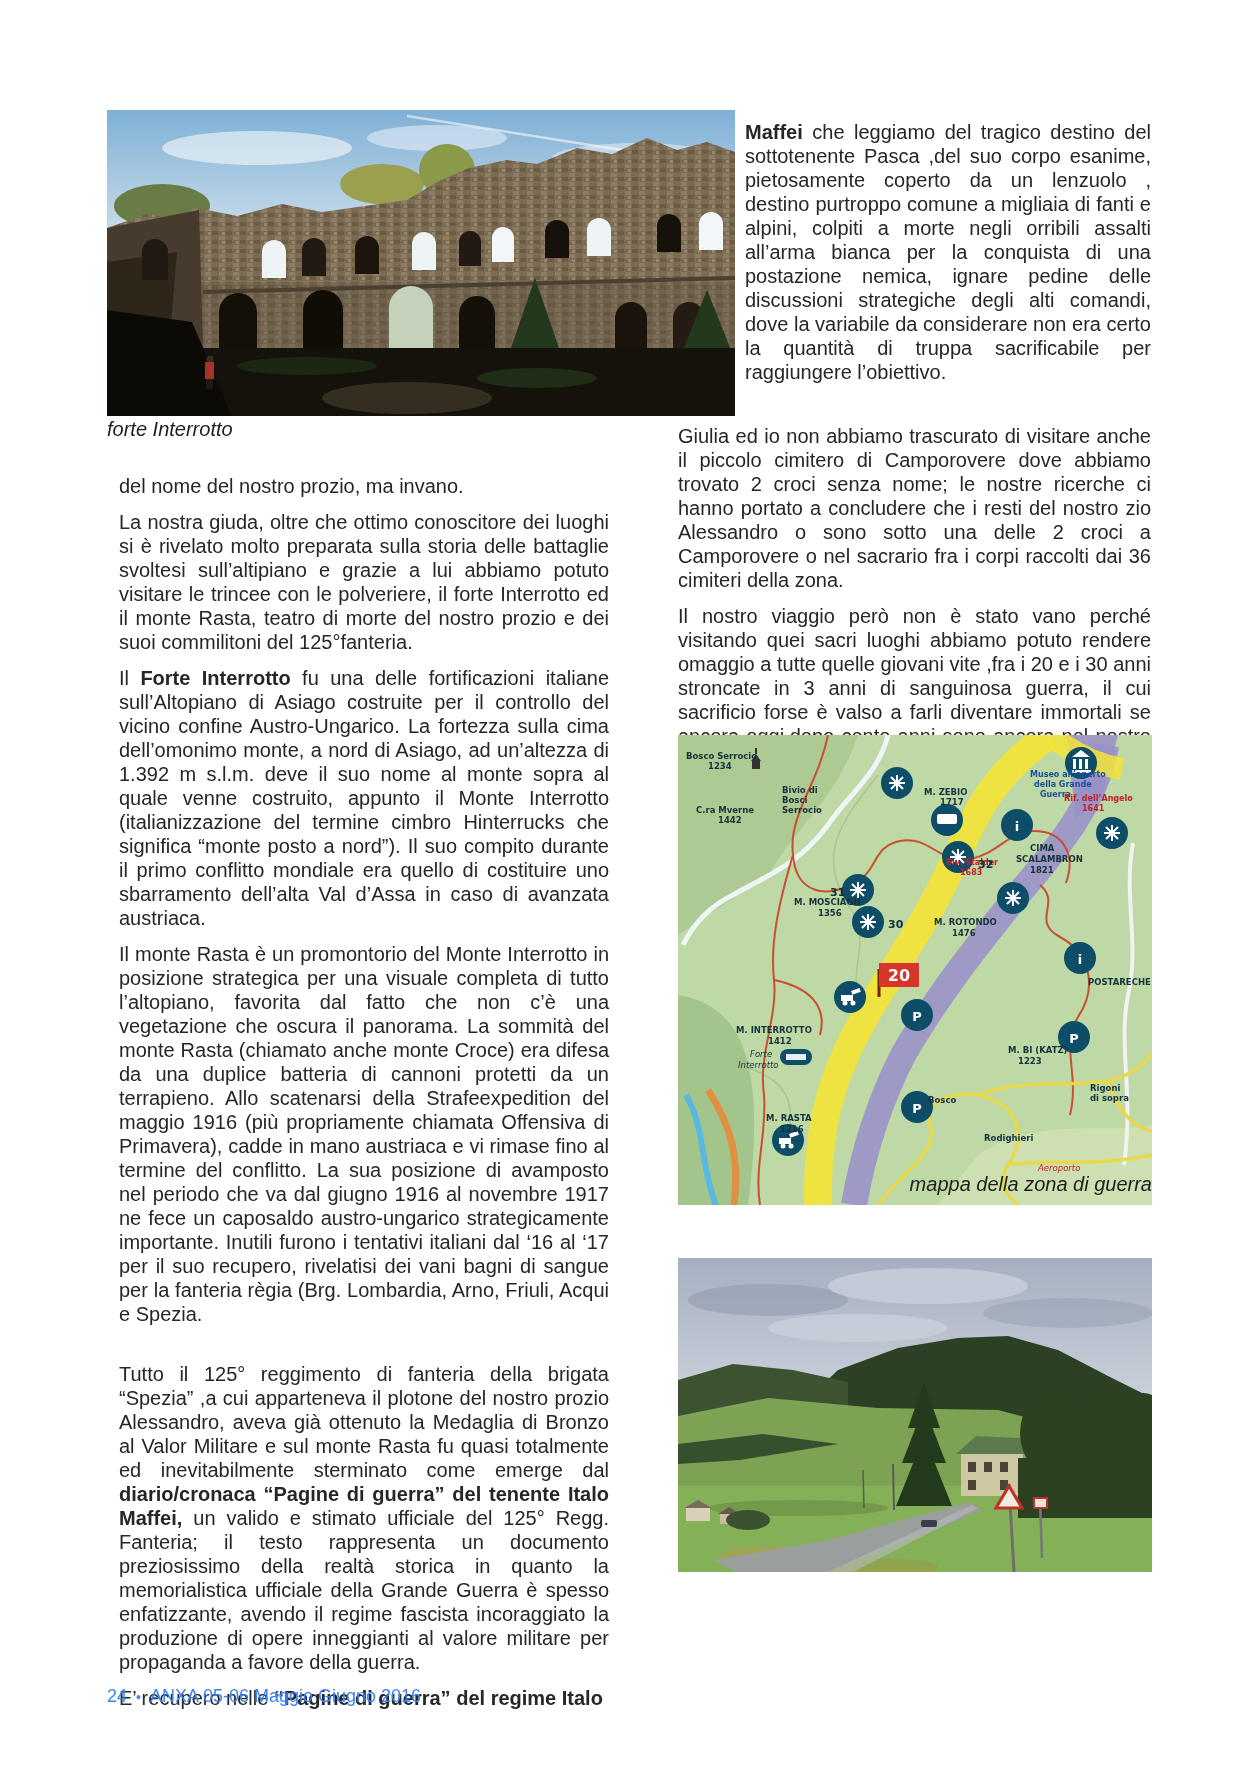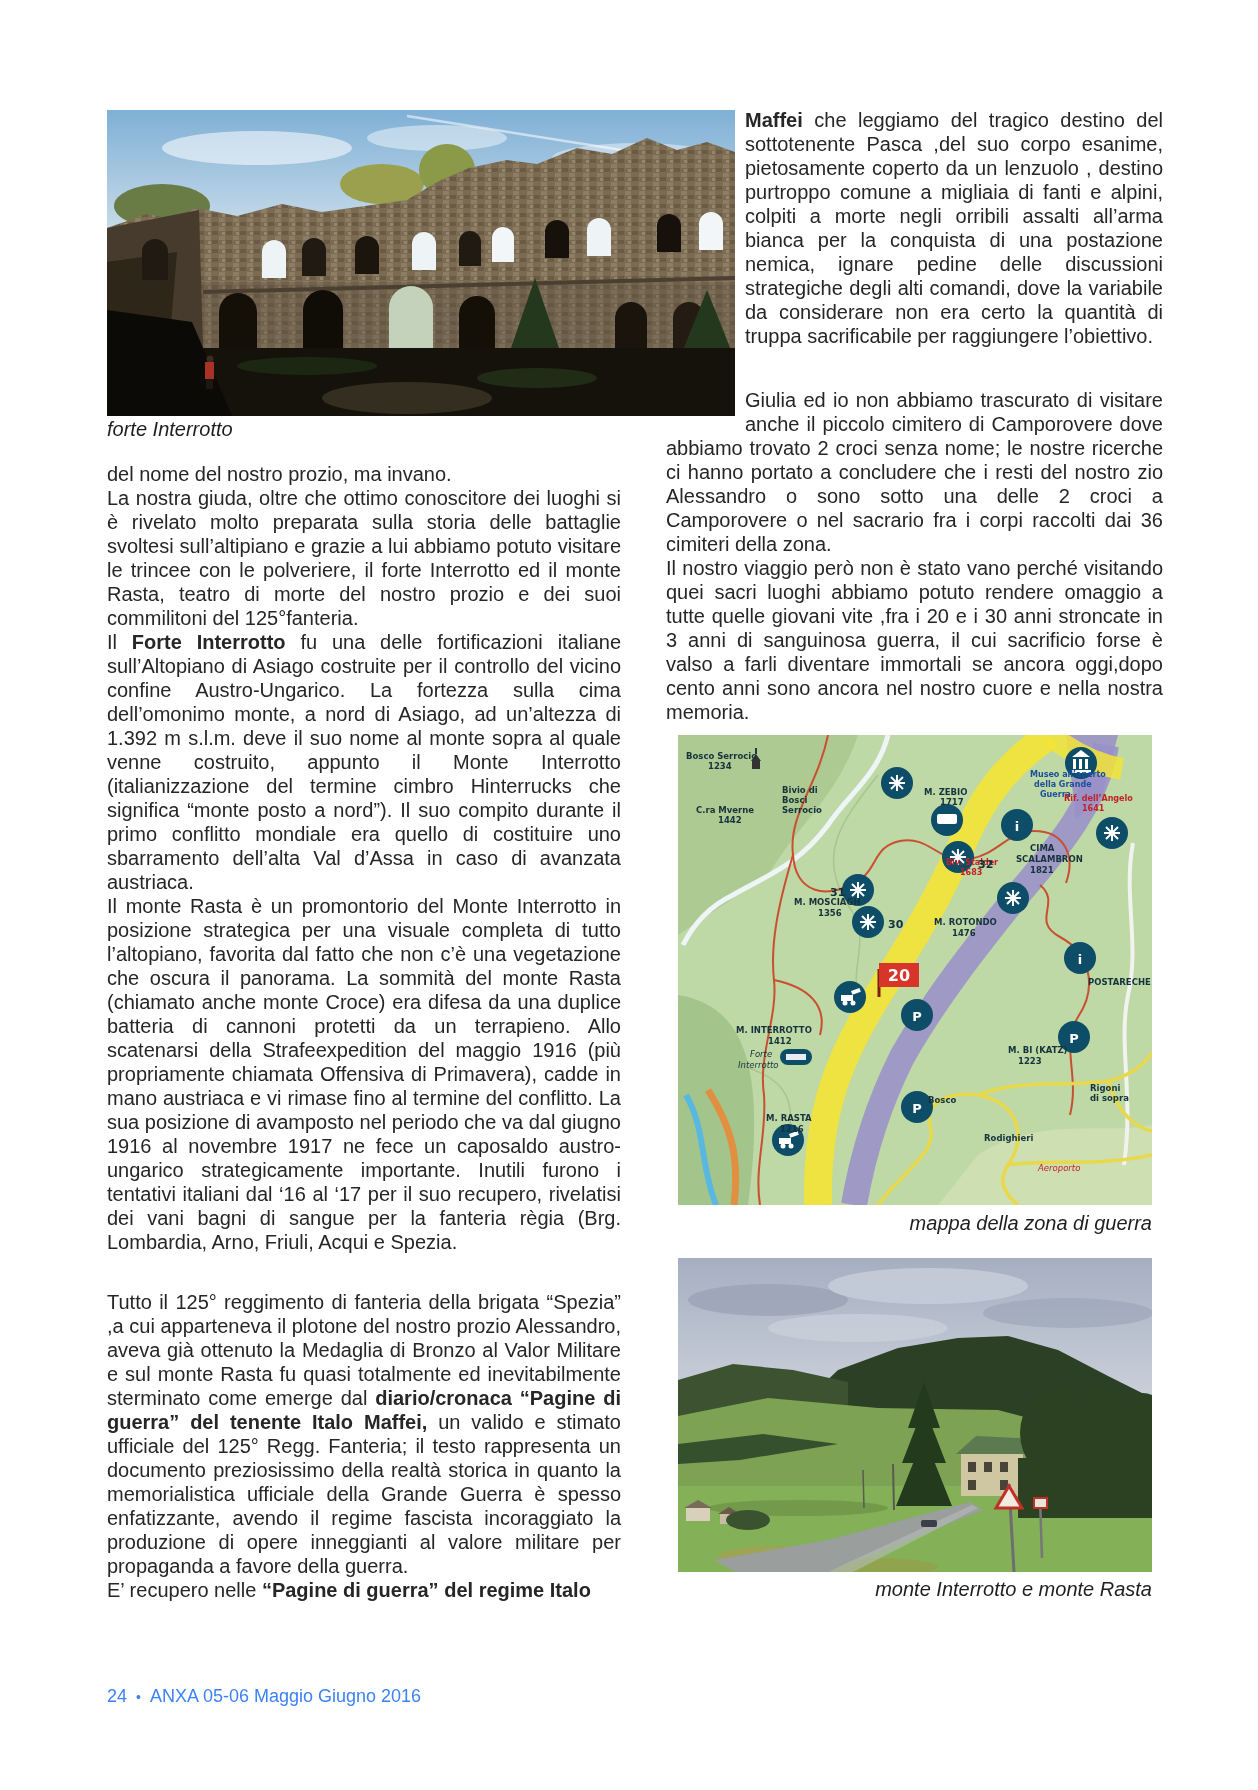--- a/index.html
+++ b/index.html
@@ -1,19 +1,19 @@
 <!DOCTYPE html>
 <html><head>
 <meta charset="utf-8">
 <style>
   html,body{margin:0;padding:0;background:#888;}
   .page{position:relative;width:1258px;height:1790px;background:#ffffff;margin:0 auto;
         font-family:"Liberation Sans","DejaVu Sans",sans-serif;color:#262626;overflow:hidden;}
   .col{position:absolute;font-size:20px;line-height:24px;text-align:justify;}
-  .col p{margin:0;}
+  .col p{margin:12px;}
   .b{font-weight:bold;}
   .i{}
   .gap-before{margin-top:36px !important;}
   .left-col{left:107px;top:462px;width:514px;}
   .right-col{left:666px;top:108px;width:497px;}
   .photo-spacer{float:left;width:79px;height:308px;}
   .r-sp{margin-bottom:40px !important;}
   .caption{position:absolute;font-style:italic;font-size:20px;color:#1e1e1e;}
   .cap-right{text-align:right;}
   .photo{position:absolute;display:block;}
@@ -317,21 +317,21 @@
       <text x="330" y="318" class="mlbl">M. BI (KATZ)</text>
       <text x="340" y="329" class="mlbl">1223</text>
       <text x="410" y="250" class="mlbl">POSTARECHE</text>
       <text x="412" y="356" class="mlbl">Rigoni</text>
       <text x="412" y="366" class="mlbl">di sopra</text>
       <text x="250" y="368" class="mlbl">Bosco</text>
       <text x="306" y="406" class="mlbl">Rodighieri</text>
       <text x="360" y="436" class="mlbl-redit">Aeroporto</text>
     </g>
   </svg>
-  <div class="caption cap-right" style="left:678px;top:1212px;width:474px">mappa della zona di guerra</div>
+  <div class="caption cap-right" style="left:678px;top:1173px;width:474px">mappa della zona di guerra</div>
 
   <svg class="photo" style="left:678px;top:1258px" width="474" height="314" viewBox="0 0 474 314">
     <defs>
       <linearGradient id="sky2" x1="0" y1="0" x2="0" y2="1">
         <stop offset="0" stop-color="#a6afc1"></stop>
           <stop offset="1" stop-color="#d2d7df"></stop>
       </linearGradient>
     </defs>
     <rect width="474" height="170" fill="url(#sky2)"></rect>
     <ellipse cx="90" cy="42" rx="80" ry="16" fill="#97a0b2" opacity="0.7"></ellipse>
@@ -390,19 +390,18 @@
       <polygon points="318,250 344,250 331,228" fill="#f0ece2" stroke="#c03028" stroke-width="3"></polygon>
       <line x1="362" y1="240" x2="364" y2="300" stroke="#777" stroke-width="2.5"></line>
       <rect x="356" y="240" width="13" height="10" fill="#e8e4da" stroke="#c03028" stroke-width="2"></rect>
       <line x1="215" y1="206" x2="216" y2="252" stroke="#5a5a52" stroke-width="2"></line>
       <line x1="185" y1="212" x2="186" y2="250" stroke="#5a5a52" stroke-width="1.5"></line>
     </g>
     <g>
       <rect x="243" y="262" width="16" height="7" rx="2" fill="#3a3e48"></rect>
     </g>
   </svg>
-  <div class="caption cap-right" style="left:678px;top:1578px;width:474px">monte Interrotto e monte Rasta</div>
 
   <div class="footer">
     <span>24</span><span class="sep">•</span><span>ANXA 05-06 Maggio Giugno 2016</span>
   </div>
 
 </div>
 
 </body></html>

